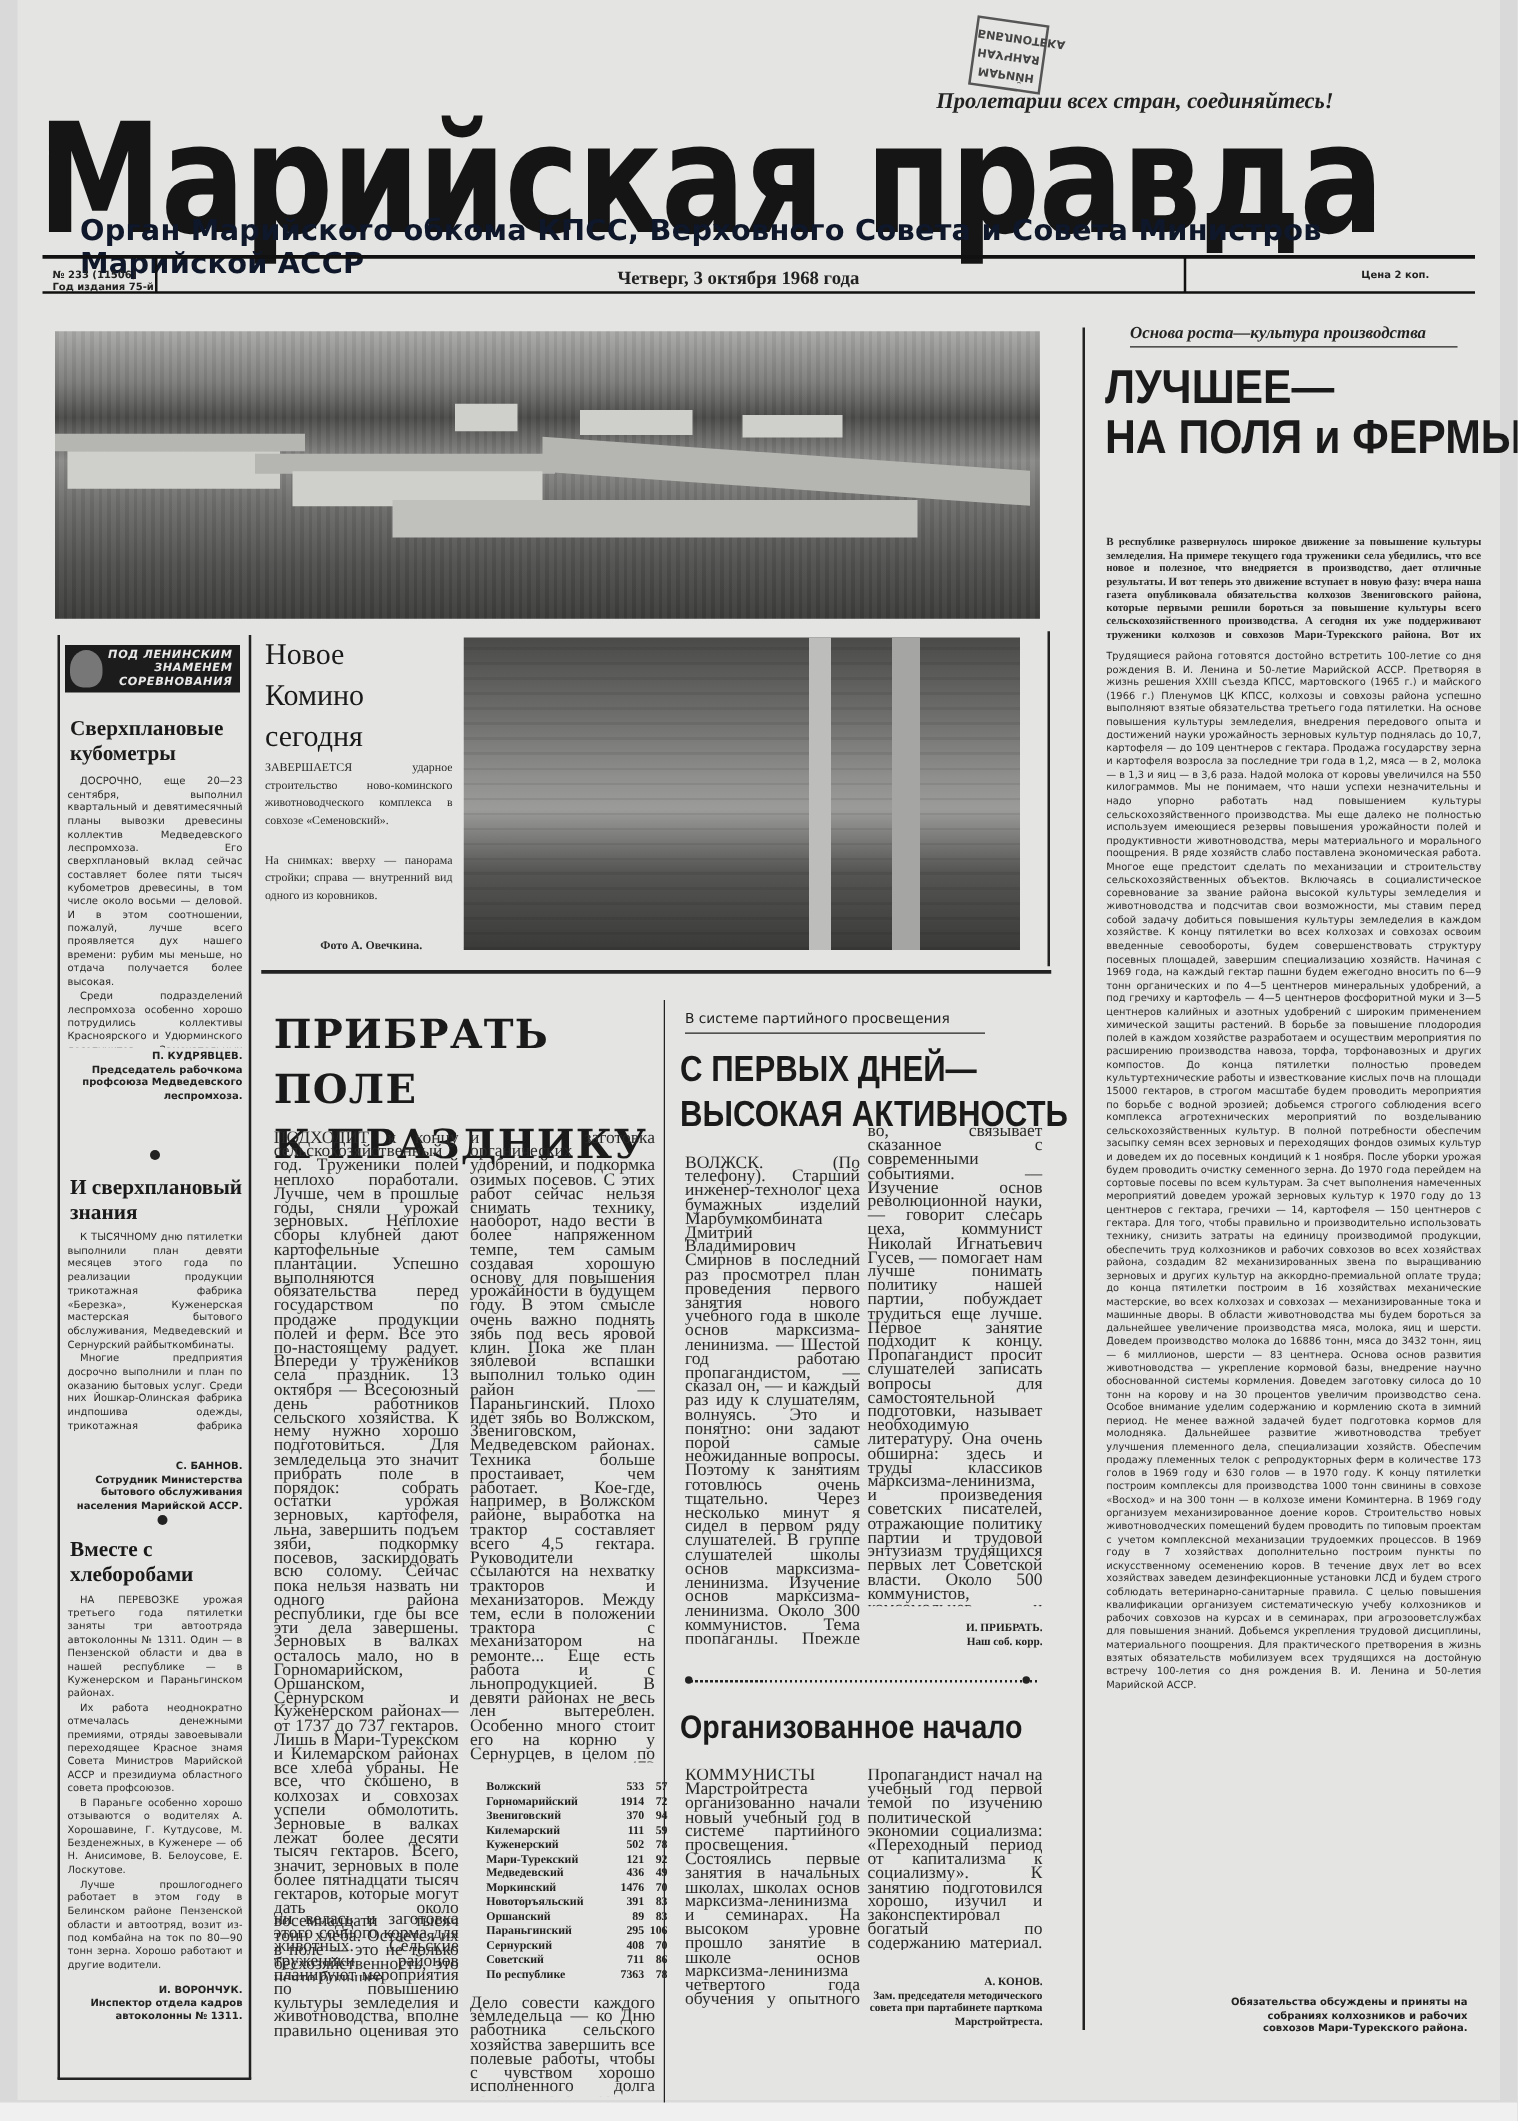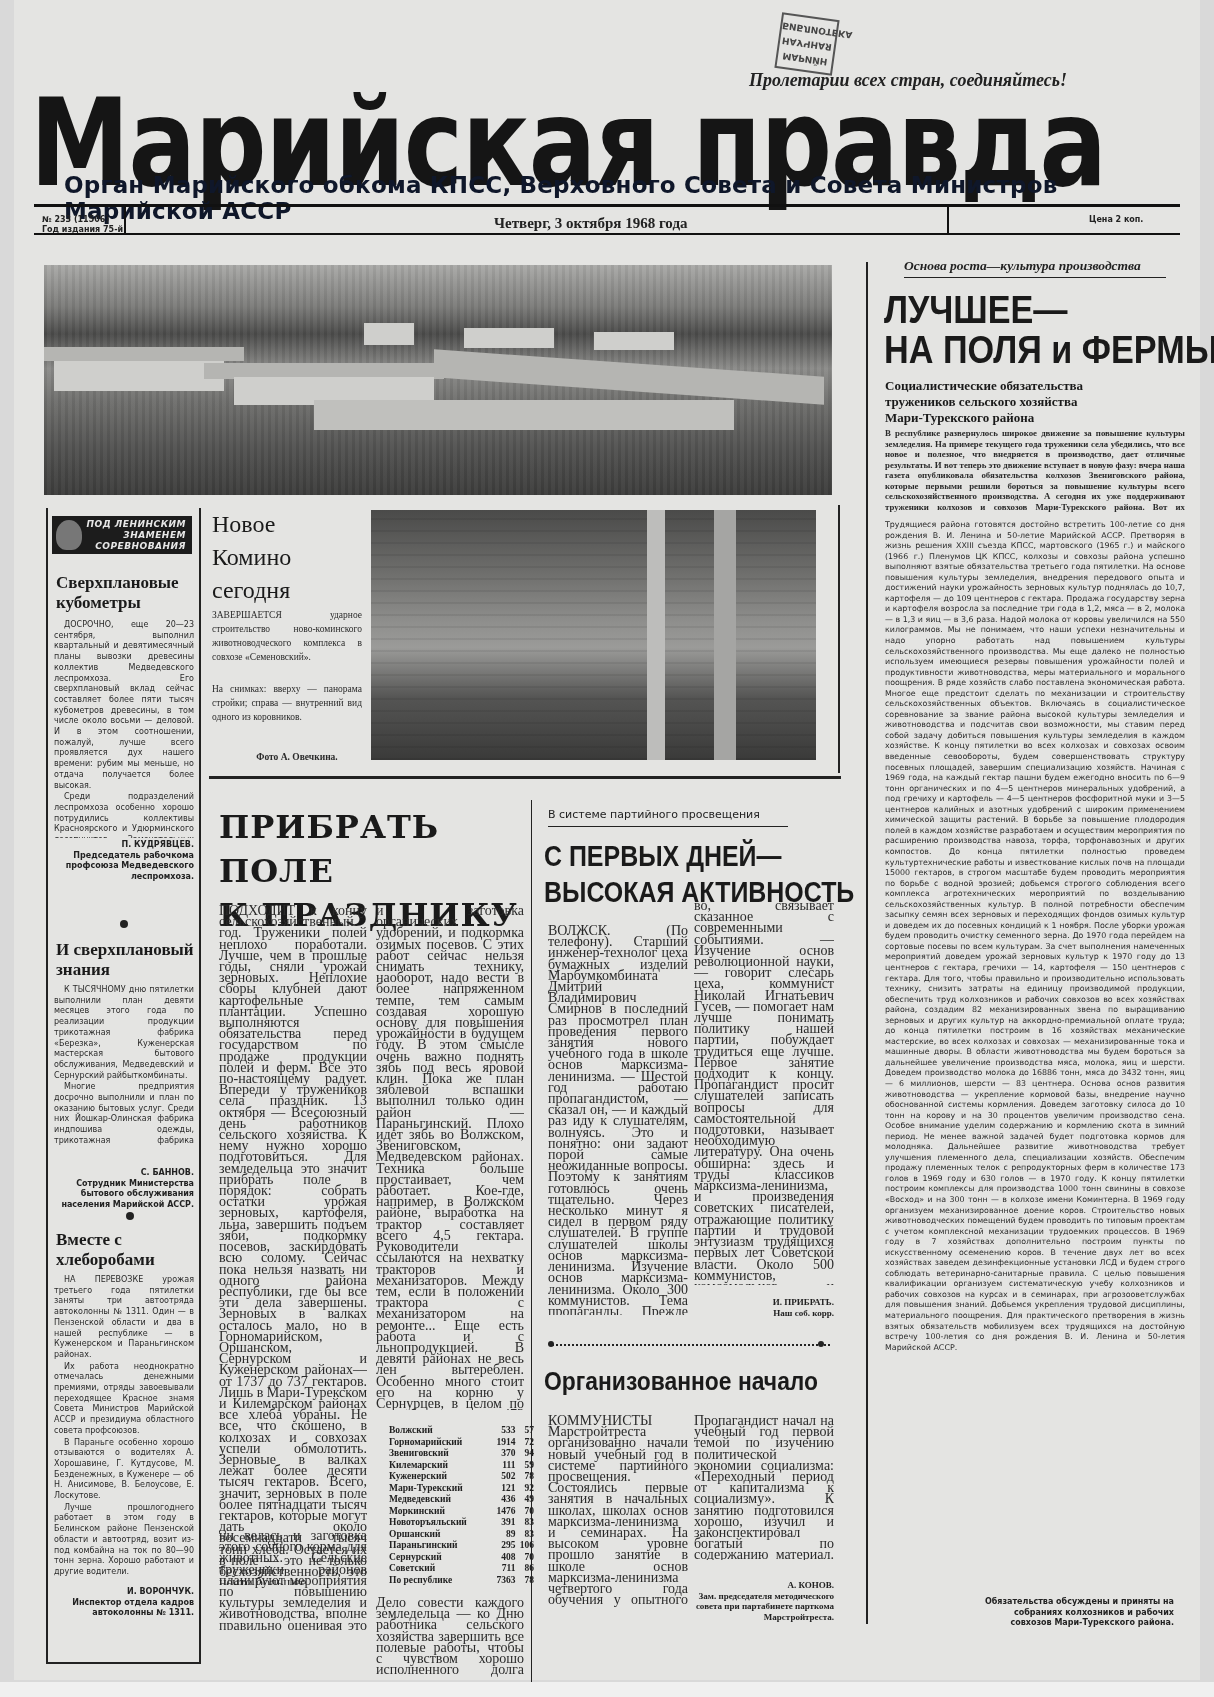--- a/index.html
+++ b/index.html
@@ -289,18 +289,17 @@
     <div>Зам. председателя методического совета при партабинете парткома Марстройтреста.</div>
   </div>
 
   <div class="vrule" style="left:852px; top:262px; height:1362px;"></div>
   <div class="abs" style="left:890px; top:258px; width:270px; font-style:italic; font-weight:bold; font-size:13.5px; color:#222;">Основа роста—культура производства</div>
   <div class="hrule" style="left:890px; top:277px; width:262px; height:1px;"></div>
   <div class="h-serif" style="left:870px; top:290px; width:300px; font-family:'Liberation Sans', sans-serif; font-size:38px; line-height:40px; transform:scaleX(0.9); transform-origin:left top; white-space:nowrap;">
     <div>ЛУЧШЕЕ—</div>
     <div>НА ПОЛЯ и ФЕРМЫ</div>
   </div>
-  <div class="h-serif" style="left:871px; top:378px; width:230px; font-size:13px; line-height:16px;">Социалистические обязательства тружеников сельского хозяйства Мари-Турекского района</div>
   <div class="col-text" style="left:871px; top:428px; width:300px; height:84px; font-weight:bold; font-size:8.8px; line-height:10.5px;">В республике развернулось широкое движение за повышение культуры земледелия. На примере текущего года труженики села убедились, что все новое и полезное, что внедряется в производство, дает отличные результаты. И вот теперь это движение вступает в новую фазу: вчера наша газета опубликовала обязательства колхозов Звениговского района, которые первыми решили бороться за повышение культуры всего сельскохозяйственного производства. А сегодня их уже поддерживают труженики колхозов и совхозов Мари-Турекского района. Вот их обязательства.</div>
   <div class="col-text sans-text" style="left:871px; top:520px; width:300px; height:1060px; font-size:7.9px; line-height:10.55px;">Трудящиеся района готовятся достойно встретить 100-летие со дня рождения В. И. Ленина и 50-летие Марийской АССР. Претворяя в жизнь решения XXIII съезда КПСС, мартовского (1965 г.) и майского (1966 г.) Пленумов ЦК КПСС, колхозы и совхозы района успешно выполняют взятые обязательства третьего года пятилетки. На основе повышения культуры земледелия, внедрения передового опыта и достижений науки урожайность зерновых культур поднялась до 10,7, картофеля — до 109 центнеров с гектара. Продажа государству зерна и картофеля возросла за последние три года в 1,2, мяса — в 2, молока — в 1,3 и яиц — в 3,6 раза. Надой молока от коровы увеличился на 550 килограммов. Мы не понимаем, что наши успехи незначительны и надо упорно работать над повышением культуры сельскохозяйственного производства. Мы еще далеко не полностью используем имеющиеся резервы повышения урожайности полей и продуктивности животноводства, меры материального и морального поощрения. В ряде хозяйств слабо поставлена экономическая работа. Многое еще предстоит сделать по механизации и строительству сельскохозяйственных объектов. Включаясь в социалистическое соревнование за звание района высокой культуры земледелия и животноводства и подсчитав свои возможности, мы ставим перед собой задачу добиться повышения культуры земледелия в каждом хозяйстве. К концу пятилетки во всех колхозах и совхозах освоим введенные севообороты, будем совершенствовать структуру посевных площадей, завершим специализацию хозяйств. Начиная с 1969 года, на каждый гектар пашни будем ежегодно вносить по 6—9 тонн органических и по 4—5 центнеров минеральных удобрений, а под гречиху и картофель — 4—5 центнеров фосфоритной муки и 3—5 центнеров калийных и азотных удобрений с широким применением химической защиты растений. В борьбе за повышение плодородия полей в каждом хозяйстве разработаем и осуществим мероприятия по расширению производства навоза, торфа, торфонавозных и других компостов. До конца пятилетки полностью проведем культуртехнические работы и известкование кислых почв на площади 15000 гектаров, в строгом масштабе будем проводить мероприятия по борьбе с водной эрозией; добьемся строгого соблюдения всего комплекса агротехнических мероприятий по возделыванию сельскохозяйственных культур. В полной потребности обеспечим засыпку семян всех зерновых и переходящих фондов озимых культур и доведем их до посевных кондиций к 1 ноября. После уборки урожая будем проводить очистку семенного зерна. До 1970 года перейдем на сортовые посевы по всем культурам. За счет выполнения намеченных мероприятий доведем урожай зерновых культур к 1970 году до 13 центнеров с гектара, гречихи — 14, картофеля — 150 центнеров с гектара. Для того, чтобы правильно и производительно использовать технику, снизить затраты на единицу производимой продукции, обеспечить труд колхозников и рабочих совхозов во всех хозяйствах района, создадим 82 механизированных звена по выращиванию зерновых и других культур на аккордно-премиальной оплате труда; до конца пятилетки построим в 16 хозяйствах механические мастерские, во всех колхозах и совхозах — механизированные тока и машинные дворы. В области животноводства мы будем бороться за дальнейшее увеличение производства мяса, молока, яиц и шерсти. Доведем производство молока до 16886 тонн, мяса до 3432 тонн, яиц — 6 миллионов, шерсти — 83 центнера. Основа основ развития животноводства — укрепление кормовой базы, внедрение научно обоснованной системы кормления. Доведем заготовку силоса до 10 тонн на корову и на 30 процентов увеличим производство сена. Особое внимание уделим содержанию и кормлению скота в зимний период. Не менее важной задачей будет подготовка кормов для молодняка. Дальнейшее развитие животноводства требует улучшения племенного дела, специализации хозяйств. Обеспечим продажу племенных телок с репродукторных ферм в количестве 173 голов в 1969 году и 630 голов — в 1970 году. К концу пятилетки построим комплексы для производства 1000 тонн свинины в совхозе «Восход» и на 300 тонн — в колхозе имени Коминтерна. В 1969 году организуем механизированное доение коров. Строительство новых животноводческих помещений будем проводить по типовым проектам с учетом комплексной механизации трудоемких процессов. В 1969 году в 7 хозяйствах дополнительно построим пункты по искусственному осеменению коров. В течение двух лет во всех хозяйствах заведем дезинфекционные установки ЛСД и будем строго соблюдать ветеринарно-санитарные правила. С целью повышения квалификации организуем систематическую учебу колхозников и рабочих совхозов на курсах и в семинарах, при агрозооветслужбах для повышения знаний. Добьемся укрепления трудовой дисциплины, материального поощрения. Для практического претворения в жизнь взятых обязательств мобилизуем всех трудящихся на достойную встречу 100-летия со дня рождения В. И. Ленина и 50-летия Марийской АССР.</div>
   <div class="sig" style="left:960px; top:1597px; width:200px;">Обязательства обсуждены и приняты на собраниях колхозников и рабочих совхозов Мари-Турекского района.</div>
 </div>
 <div class="bottom-strip"></div>
 
 </body></html>

